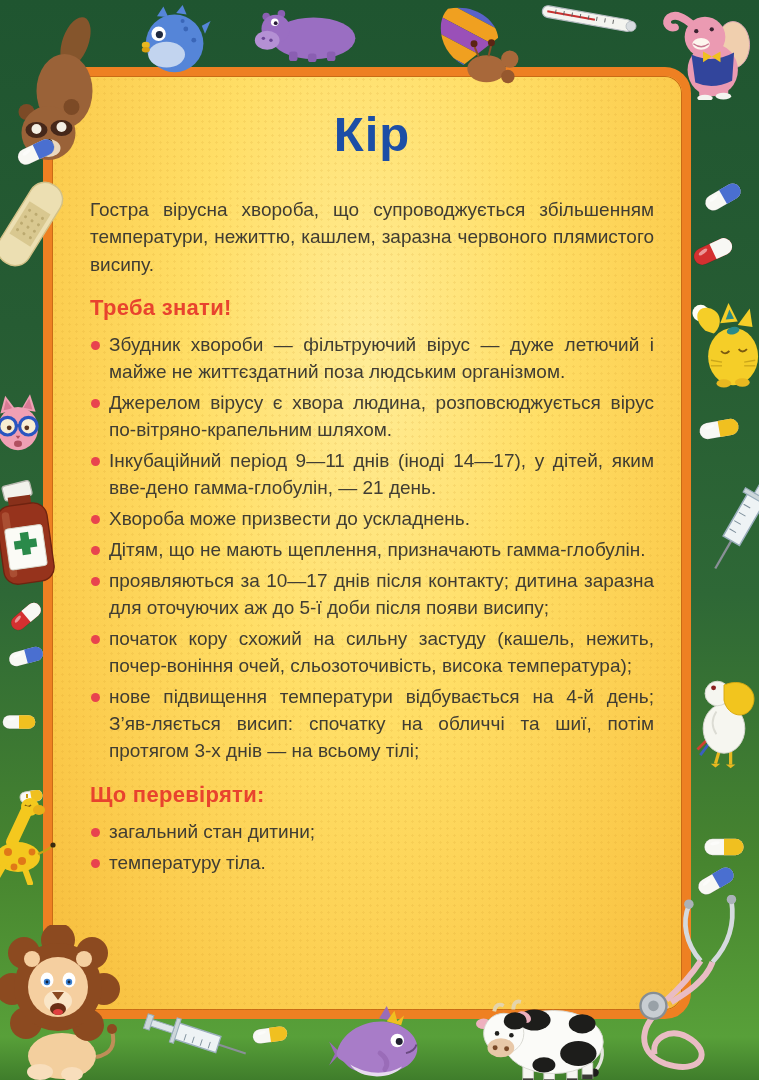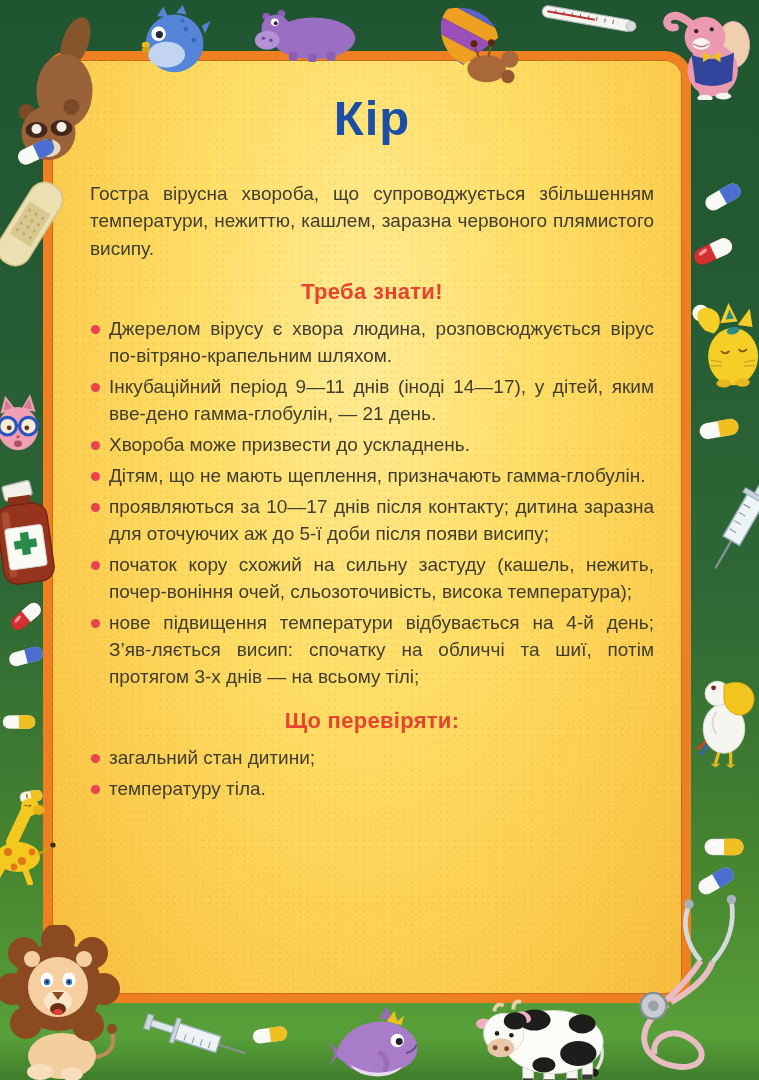--- a/index.html
+++ b/index.html
@@ -6,21 +6,21 @@
   body{
     width:759px;height:1080px;overflow:hidden;position:relative;
     font-family:"Liberation Sans","DejaVu Sans",sans-serif;
   }
   .poster{
     position:absolute;inset:0;
     background:linear-gradient(180deg,#1f5530 0%,#265c33 30%,#2e6836 55%,#47852f 80%,#58a039 96%,#3f7d2b 100%);
   }
   
   .panel{
-    position:absolute;left:43px;top:51px;width:648px;height:952px;
+    position:absolute;left:43px;top:67px;width:648px;height:952px;
     box-sizing:border-box;
     border:9px solid #ee8022;border-radius:26px;
     background:radial-gradient(ellipse at 50% 30%,#ffec96 0%,#ffde66 40%,#fbca4b 78%,#f6bc3c 100%);
     box-shadow:0 0 0 1px #c96b15 inset;
   }
   .panel::after{ 
     content:"";position:absolute;inset:0;border-radius:18px;pointer-events:none;
     background-image:radial-gradient(rgba(205,145,35,.14) 1px,transparent 1.3px);
     background-size:7px 7px;
   }
@@ -31,21 +31,21 @@
   }
   h1.title{
     margin:10px 0 34px 0;text-align:center;
     font-size:49px;font-weight:bold;letter-spacing:1px;
     color:#1c4ea6;
   }
   p.intro{
     margin:0 0 14px 0;font-size:19px;line-height:1.44;text-align:justify;
   }
   h2.sec{
-    margin:17px 0 11px 0;text-align:center;
+    margin:17px 0 11px 0;text-align:left;
     font-size:22px;font-weight:bold;color:#e8432e;letter-spacing:.3px;
   }
   ul.blist{margin:0;padding:0 0 0 19px;list-style:none;}
   ul.blist li{
     position:relative;font-size:19px;line-height:1.42;margin:0 0 4px 0;
     text-align:justify;
   }
   ul.blist li::before{
     content:"";position:absolute;left:-18px;top:9px;width:9px;height:9px;
     border-radius:50%;background:#e8434e;
@@ -341,20 +341,21 @@
 
 <div class="poster">
 
   <div class="panel">
     <div class="content">
       <h1 class="title">Кір</h1>
       <p class="intro">Гостра вірусна хвороба, що супроводжується збільшенням температури, нежиттю, кашлем, заразна червоного плямистого висипу.</p>
 
       <h2 class="sec">Треба знати!</h2>
       <ul class="blist">
+        <li>Збудник хвороби — фільтруючий вірус — дуже летючий і майже не життєздатний поза людським організмом.</li>
         <li>Джерелом вірусу є хвора людина, розповсюджується вірус по-вітряно-крапельним шляхом.</li>
         <li>Інкубаційний період 9—11 днів (іноді 14—17), у дітей, яким вве-дено гамма-глобулін, — 21 день.</li>
         <li>Хвороба може призвести до ускладнень.</li>
         <li>Дітям, що не мають щеплення, призначають гамма-глобулін.</li>
       </ul>
 
       <ul class="blist">
         <li>проявляються за 10—17 днів після контакту; дитина заразна для оточуючих аж до 5-ї доби після появи висипу;</li>
         <li>початок кору схожий на сильну застуду (кашель, нежить, почер-воніння очей, сльозоточивість, висока температура);</li>
         <li>нове підвищення температури відбувається на 4-й день; З’яв-ляється висип: спочатку на обличчі та шиї, потім протягом 3-х днів — на всьому тілі;</li>

